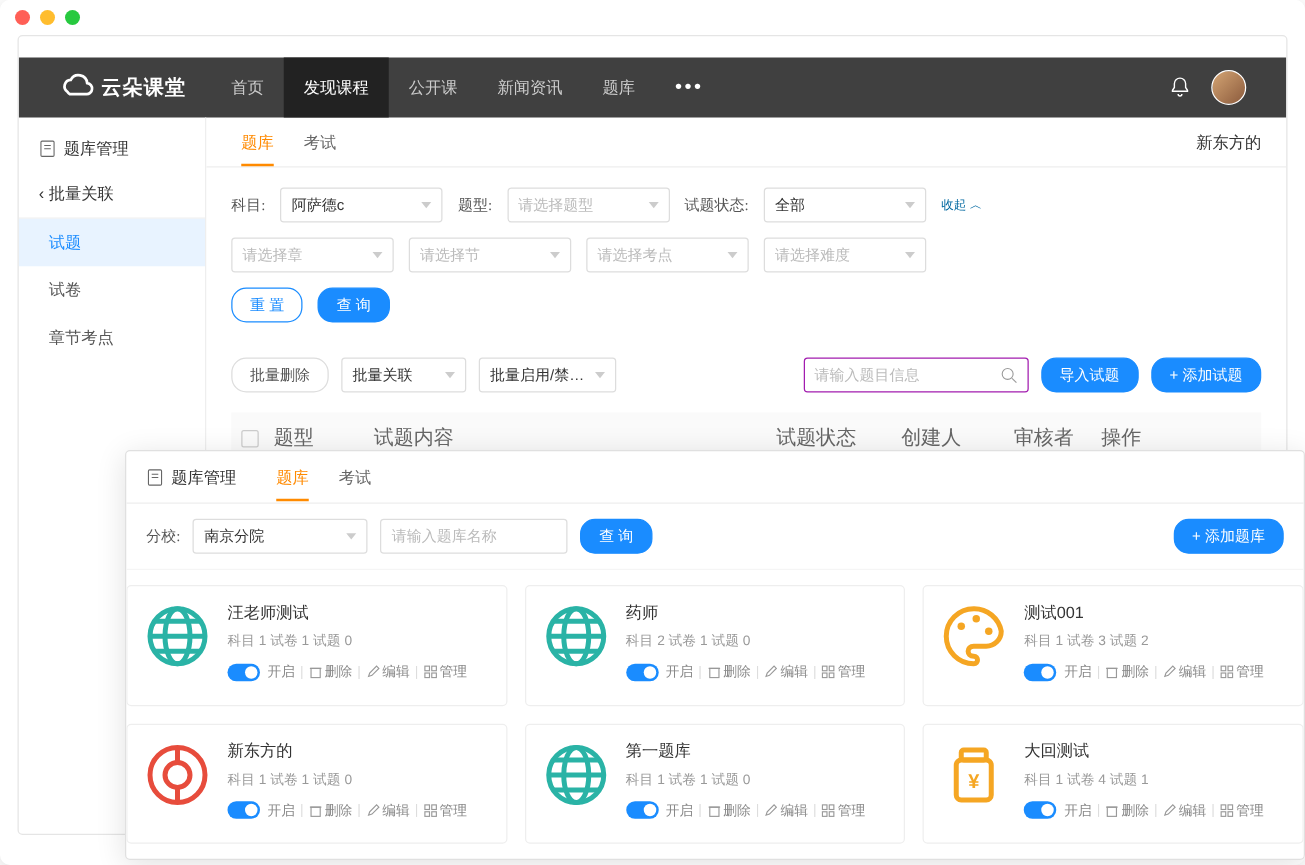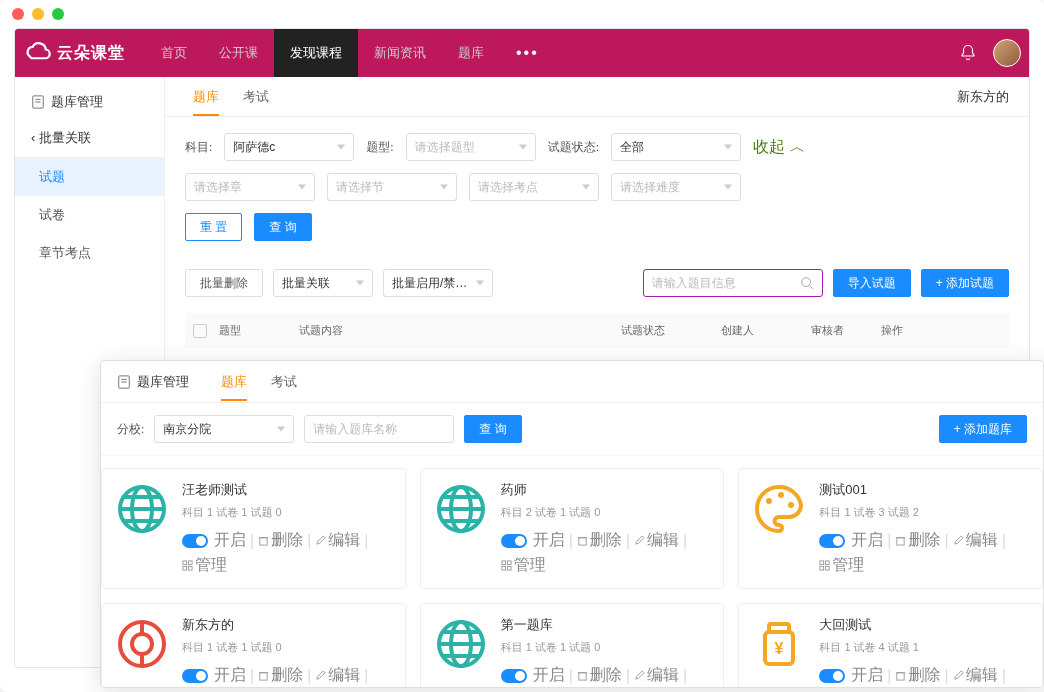--- a/index.html
+++ b/index.html
@@ -4,21 +4,21 @@
 <style>
 * { margin:0; padding:0; box-sizing:border-box; font-family:-apple-system,BlinkMacSystemFont,"PingFang SC","Microsoft YaHei",sans-serif; }
 body { background:#fff; }
 .mac-window { position:relative; width:1044px; height:692px; background:#fff; border-radius:8px; overflow:hidden; box-shadow:0 4px 20px rgba(0,0,0,0.15); }
 .mac-titlebar { height:28px; background:#fff; display:flex; align-items:center; padding:0 12px; gap:8px; }
 .mac-dot { width:12px; height:12px; border-radius:50%; }
 .mac-dot.red{background:#ff5f56;} .mac-dot.yellow{background:#ffbd2e;} .mac-dot.green{background:#27c93f;}
 
 .main-window { position:absolute; top:28px; left:14px; right:14px; height:640px; background:#fff; border:1px solid #e5e5e5; border-radius:4px; overflow:hidden; }
 
-.topnav { height:48px; background:#be185d; display:flex; align-items:center; padding:0 8px; color:#fff; }
+.topnav { height:48px; background:#404040; display:flex; align-items:center; padding:0 32px; color:#fff;margin-top:17px; }
 .logo { display:flex; align-items:center; gap:6px; margin-right:20px; }
 .logo-icon { width:28px; height:28px; }
 .logo-text { font-size:16px; font-weight:bold; letter-spacing:1px; }
 .nav-item { padding:0 16px; height:48px; display:flex; align-items:center; font-size:13px; color:#ccc; cursor:pointer; }
 .nav-item.active { background:#222; color:#fff; }
 .nav-more { padding:0 16px; color:#fff; letter-spacing:2px; }
 .nav-right { margin-left:auto; display:flex; align-items:center; gap:16px; }
 .bell-icon { width:18px; height:18px; }
 .avatar { width:28px; height:28px; border-radius:50%; background:linear-gradient(135deg,#d4a574,#8b5a3c); border:1px solid #fff; }
 
@@ -35,32 +35,32 @@
 .tab.active { color:#ff8a00; }
 .tab.active::after { content:''; position:absolute; bottom:0; left:12px; right:12px; height:2px; background:#ff8a00; }
 .tabs-right { margin-left:auto; font-size:13px; color:#333; padding-right:4px;}
 
 .filters { padding:16px 20px 8px; }
 .filter-row { display:flex; align-items:center; gap:12px; margin-bottom:12px; flex-wrap:wrap;}
 .lbl { font-size:12px; color:#555;font-family:Liberation Serif, serif; }
 .sel { height:28px; border:1px solid #ddd; border-radius:3px; padding:0 24px 0 8px; font-size:12px; color:#333; background:#fff; position:relative; min-width:130px; display:flex; align-items:center; cursor:pointer;}
 .sel.placeholder{color:#bbb;}
 .sel::after{content:'';position:absolute;right:8px;top:50%;width:0;height:0;border-left:4px solid transparent;border-right:4px solid transparent;border-top:5px solid #ccc;transform:translateY(-50%);}
-.collapse-link{color:#4d7c0f;font-size:16px;cursor:pointer;}
-.btn{height:28px;padding:0 14px;border-radius:2px;font-size:12px;cursor:pointer;display:inline-flex;align-items:center;border:1px solid #ddd;background:#fff;color:#555;}
+.collapse-link{color:#0369a1;font-size:10px;cursor:pointer;}
+.btn{height:28px;padding:0 14px;border-radius:12px;font-size:12px;cursor:pointer;display:inline-flex;align-items:center;border:1px solid #ddd;background:#fff;color:#555;}
 .btn.primary{background:#1a8cff;border-color:#1a8cff;color:#fff;}
 .btn.outline-primary{border-color:#1a8cff;color:#1a8cff;background:#fff;}
 
 .action-row{display:flex;align-items:center;gap:10px;padding:8px 20px;}
 .search-box{height:28px;border:1px solid #a21caf;border-radius:3px;padding:0 28px 0 8px;font-size:12px;width:180px;position:relative;display:flex;align-items:center;color:#bbb;}
 .search-box .mag{position:absolute;right:8px;top:50%;transform:translateY(-50%);width:14px;height:14px;}
 .spacer{flex:1;}
 
 .tbl{margin:8px 20px;}
-.tbl-head{display:flex;align-items:center;padding:10px 8px;background:#fafafa;font-size:11px;color:#666;}
+.tbl-head{display:flex;align-items:center;padding:10px 8px;background:#fafafa;font-size:16px;color:#666;}
 .tbl-row{display:flex;align-items:center;padding:14px 8px;border-bottom:1px solid #f5f5f5;font-size:12px;color:#555;}
 .chk{width:14px;height:14px;border:1px solid #ccc;border-radius:2px;margin-right:12px;}
 .col-type{width:80px;}
 .col-content{flex:1;}
 .col-status{width:100px;}
 .col-creator{width:90px;}
 .col-reviewer{width:70px;}
 .col-ops{width:120px;}
 .status-dot{width:6px;height:6px;background:#1abc9c;border-radius:50%;display:inline-block;margin-right:4px;}
 .link-a{color:#1a8cff;cursor:pointer;margin-right:8px;}
@@ -74,21 +74,21 @@
 .ov-tabs{display:flex;}
 .ov-filter{padding:12px 16px;display:flex;align-items:center;gap:10px;border-bottom:1px solid #f5f5f5;}
 .ov-input{height:28px;border:1px solid #ddd;border-radius:3px;padding:0 8px;font-size:12px;width:150px;color:#bbb;display:flex;align-items:center;}
 
 .cards{flex:1;padding:12px 0;display:grid;grid-template-columns:repeat(3,1fr);gap:14px;overflow:auto;}
 .card{border:1px solid #eee;border-radius:4px;padding:12px;display:flex;gap:12px;}
 .card-icon{width:56px;height:56px;flex-shrink:0;}
 .card-body{flex:1;min-width:0;}
 .card-title{font-size:13px;color:#333;font-weight:500;margin-bottom:6px;}
 .card-meta{font-size:11px;color:#999;margin-bottom:10px;}
-.card-ops{display:flex;align-items:center;gap:4px;font-size:16px;color:#888;flex-wrap:wrap;}
+.card-ops{display:flex;align-items:center;gap:4px;font-size:11px;color:#888;flex-wrap:wrap;}
 .card-ops .sep{color:#ddd;}
 .toggle{width:26px;height:14px;background:#1a8cff;border-radius:7px;position:relative;display:inline-block;margin-right:2px;vertical-align:middle;}
 .toggle::after{content:'';width:10px;height:10px;background:#fff;border-radius:50%;position:absolute;right:2px;top:2px;}
 .op-item{display:inline-flex;align-items:center;gap:2px;cursor:pointer;}
 .mini-icon{width:11px;height:11px;}
 .doc-icon{width:14px;height:14px;}
 </style>
 </head>
 <body>
 
@@ -104,22 +104,22 @@
       <div class="logo">
         <svg class="logo-icon" viewBox="0 0 32 32">
             <path d="M8 20a6 6 0 0 1 3-11 8 8 0 0 1 15 3 5 5 0 0 1-1 10H10a5 5 0 0 1-2-2z" fill="none" stroke="#fff" stroke-width="2.5"></path>
           </svg>
         <div>
           <div class="logo-text">云朵课堂</div>
         </div>
       </div>
       <div id="nav-items" style="display: flex;">
           <div class="nav-item">首页</div>
+          <div class="nav-item active">发现课程</div>
           <div class="nav-item">公开课</div>
-          <div class="nav-item active">发现课程</div>
           <div class="nav-item">新闻资讯</div>
           <div class="nav-item">题库</div>
         </div>
       <div class="nav-more">•••</div>
       <div class="nav-right">
         <svg class="bell-icon" viewBox="0 0 24 24">
             <path d="M12 2a6 6 0 0 0-6 6v4l-2 3v1h16v-1l-2-3V8a6 6 0 0 0-6-6zm-2 17a2 2 0 0 0 4 0" fill="none" stroke="#fff" stroke-width="1.5"></path>
           </svg>
         <div class="avatar"></div>
       </div>

